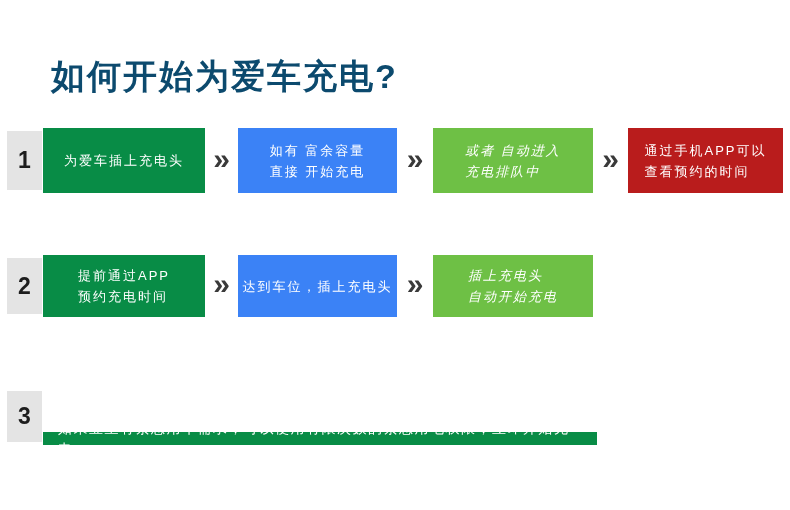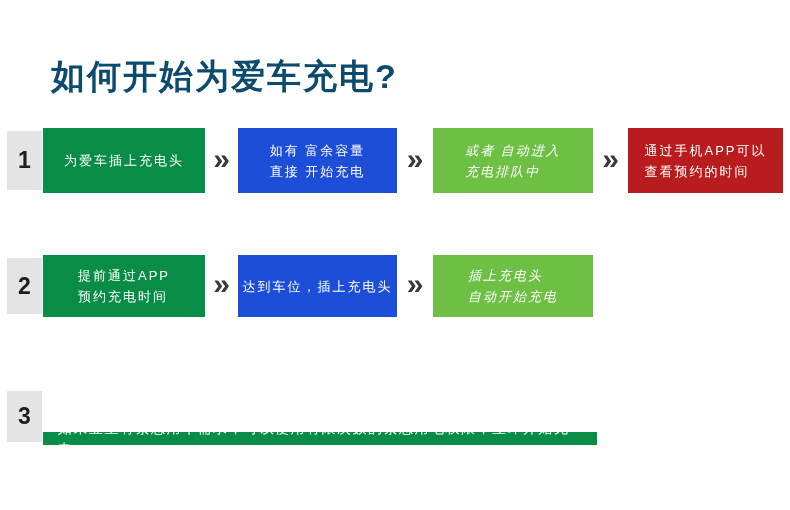--- a/index.html
+++ b/index.html
@@ -24,21 +24,21 @@
     display:flex;align-items:center;justify-content:center;
     color:#ffffff;
   }
   .txt{
     display:inline-block;text-align:left;
     font-size:13px;line-height:21px;letter-spacing:2px;
   }
   .txt .ln{display:block;}
   .single .txt{text-align:right;}
   .c-dark{background:#088c46;}
-  .c-mid{background:#1d4ed8;justify-content:center;}
+  .c-mid{background:#3b82f6;justify-content:center;}
   .c-light{background:#6ec045;}
   .c-lightest{background:#b91c1c;}
   .w1{width:162px;flex:0 0 162px;}
   .w2{width:159px;flex:0 0 159px;}
   .w3{width:160px;flex:0 0 160px;font-style:italic;}
   .w4{width:155px;flex:0 0 155px;}
   .chev{
     display:flex;align-items:center;justify-content:center;
     color:#3a3a3a;font-size:30px;font-weight:bold;line-height:1;
     padding-bottom:4px;

